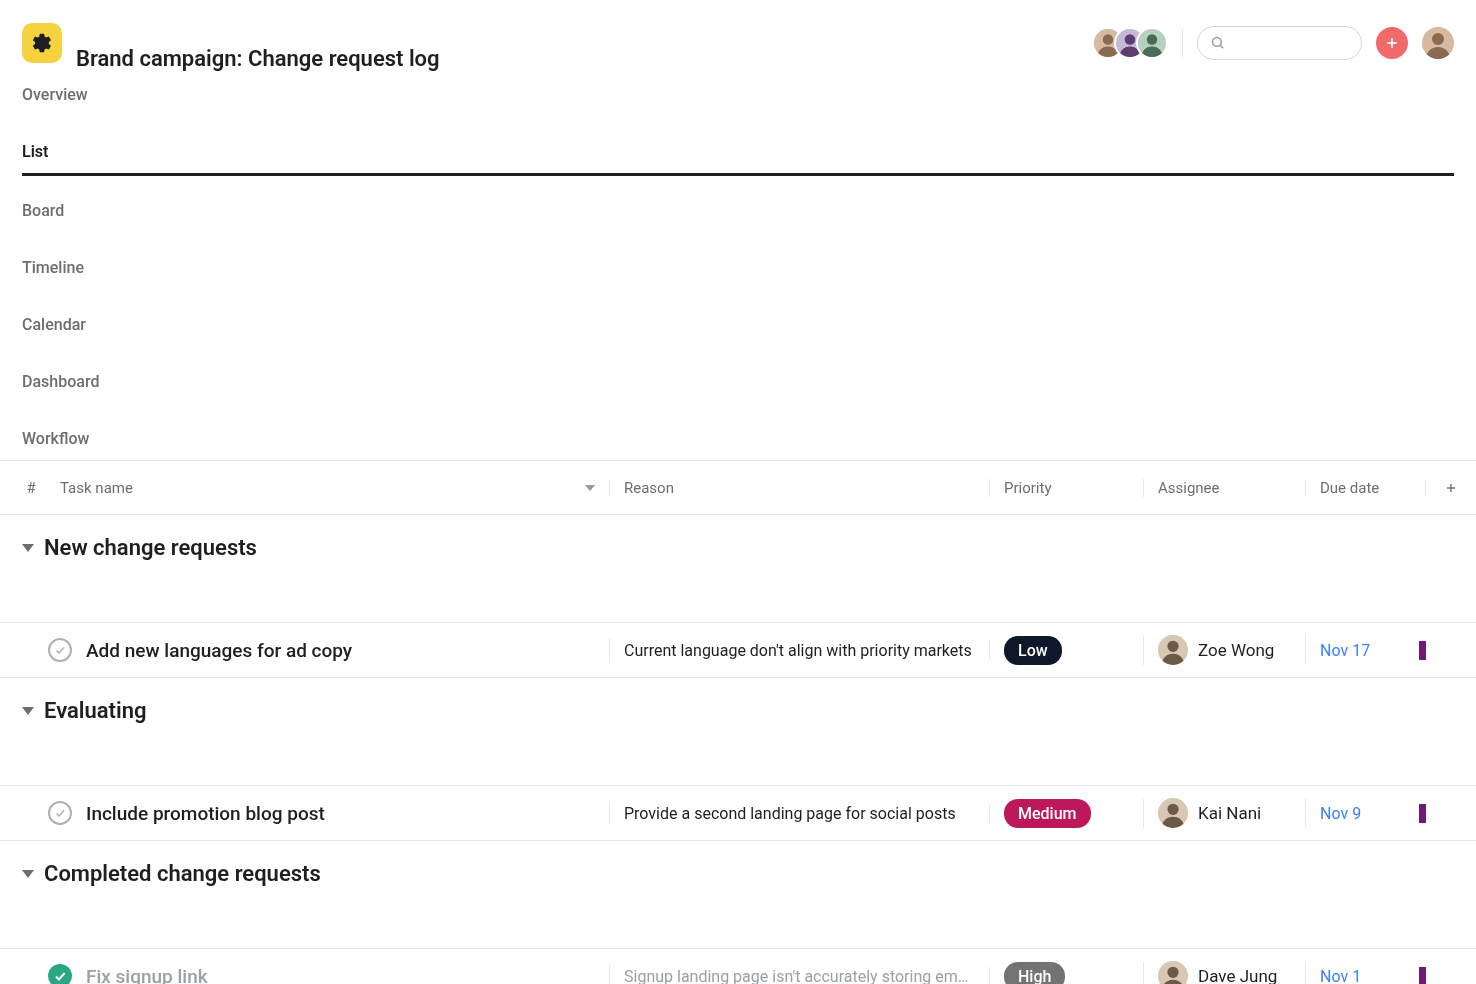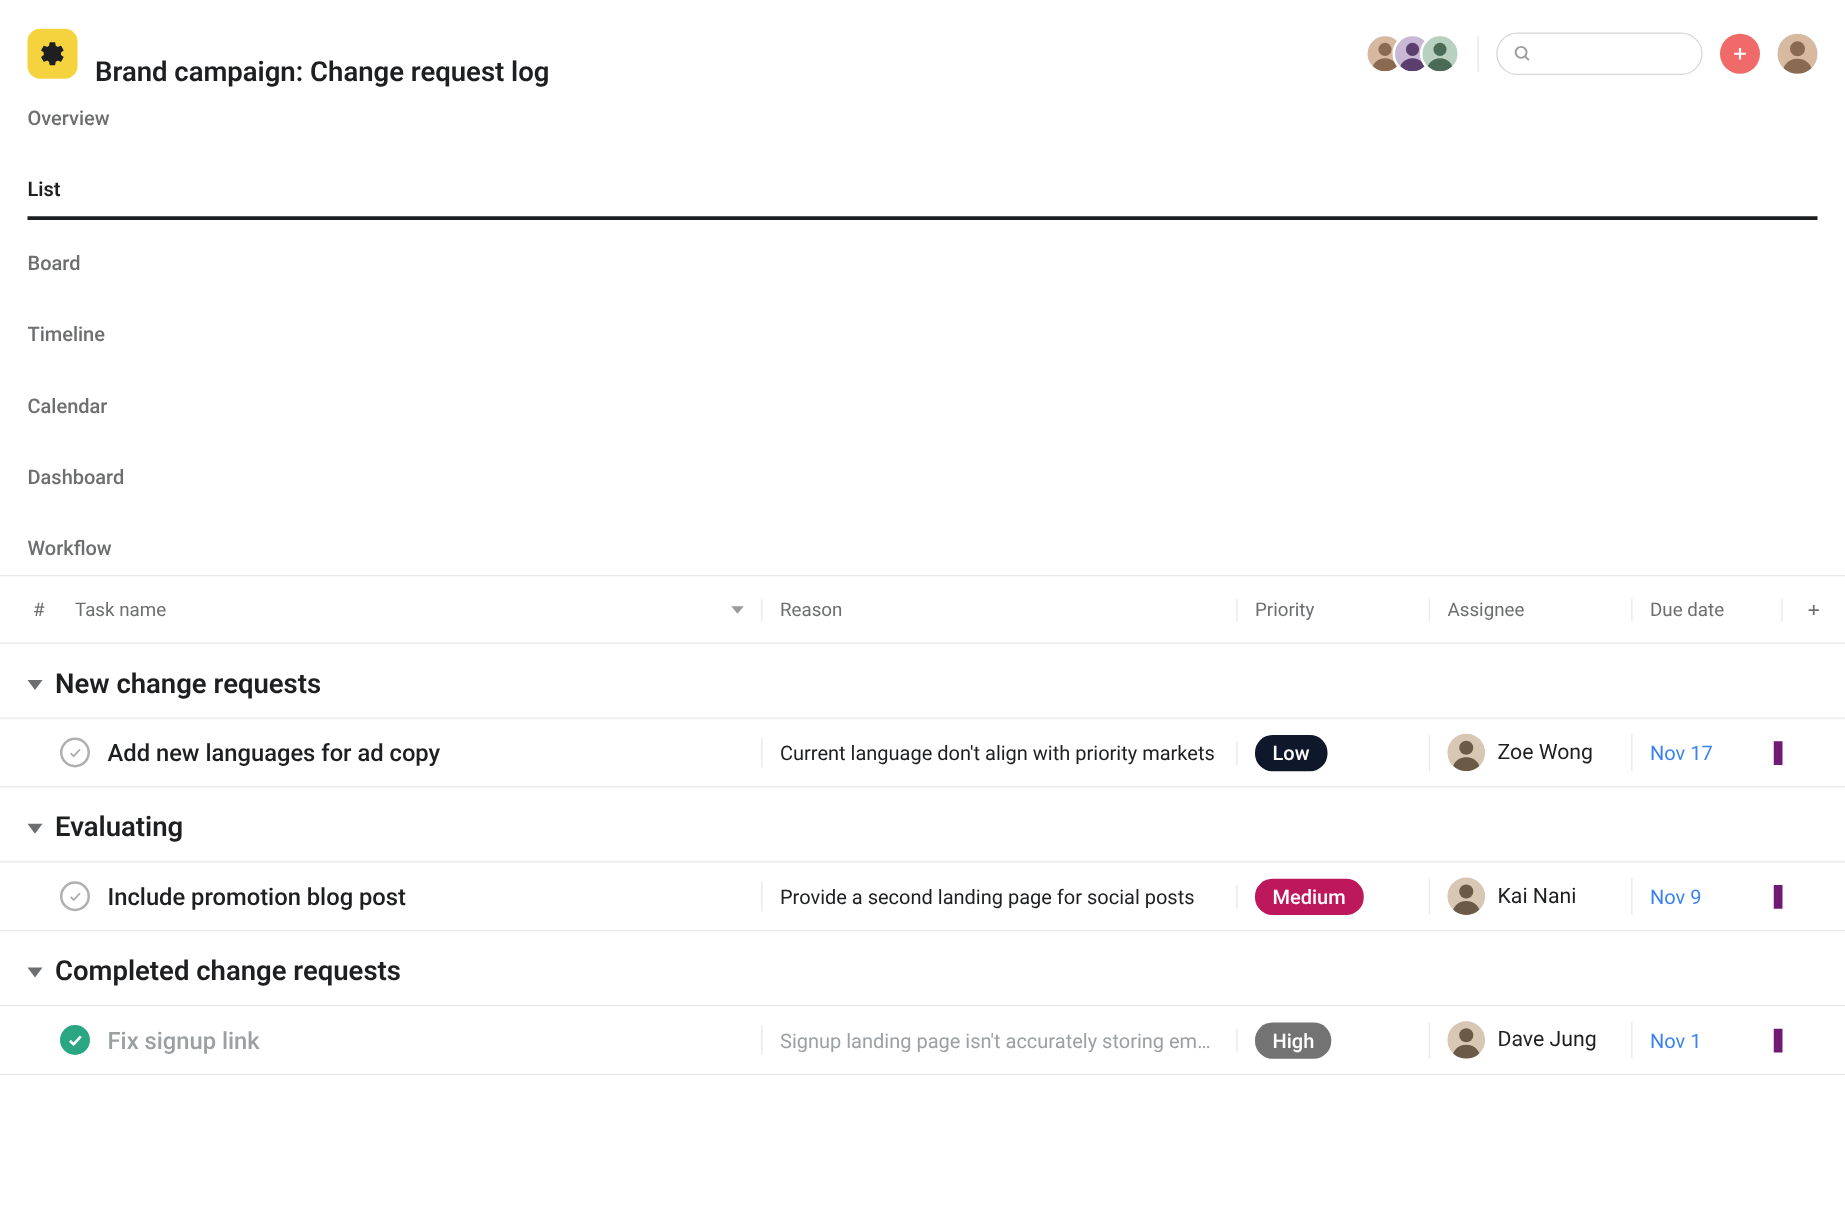--- a/index.html
+++ b/index.html
@@ -146,20 +146,21 @@
   }
 
   
   .task-row {
     display: flex;
     align-items: center;
     height: 56px;
     border-top: 1px solid #e8e8e8;
     border-bottom: 1px solid #e8e8e8;
     font-size: 17px;
+    margin-top: 48px;
   }
   .task-main {
     flex: 0 0 610px;
     display: flex;
     align-items: center;
     padding-left: 48px;
     gap: 14px;
     border-right: 1px solid #e8e8e8;
   }
   .check-circle {

